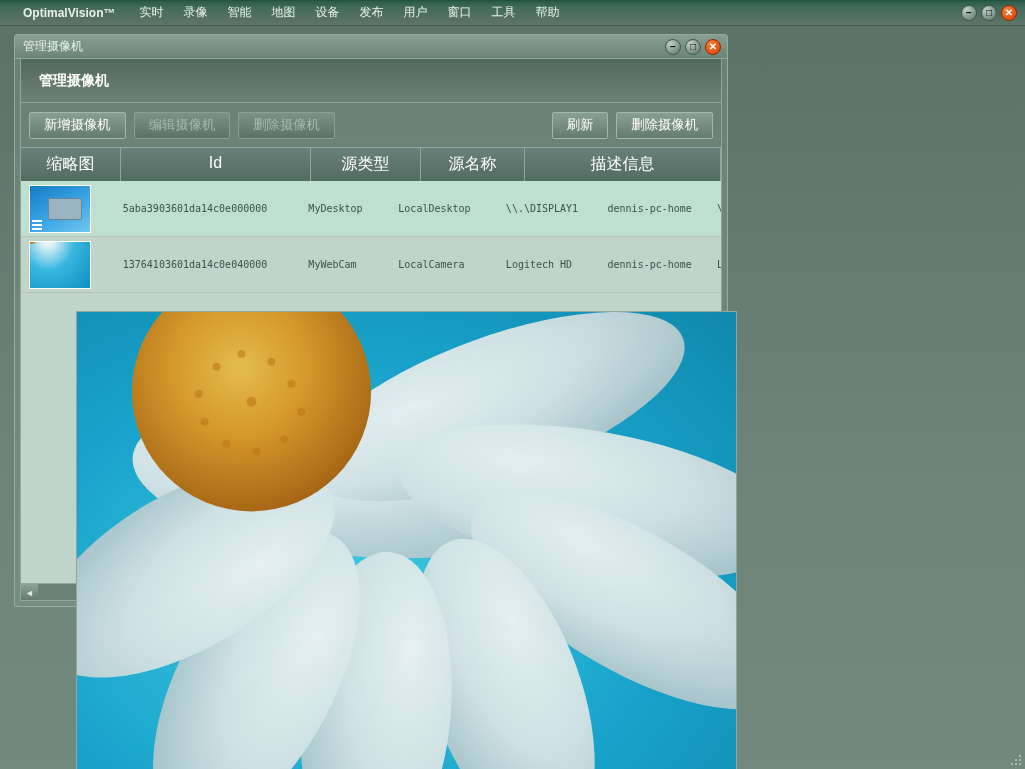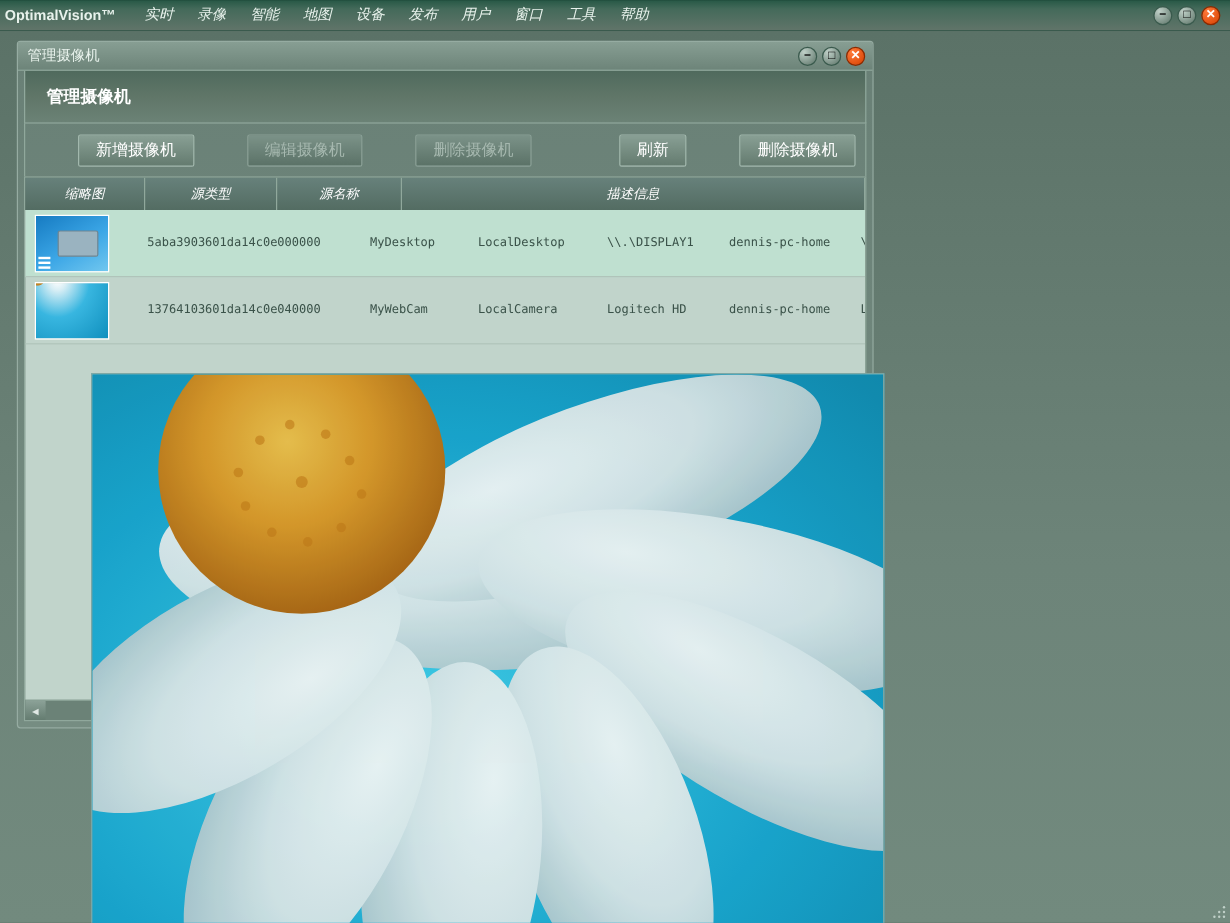--- a/index.html
+++ b/index.html
@@ -13,25 +13,25 @@
   overflow: hidden;
   position: relative;
 }
 
 .app-bar {
   height: 26px;
   display: flex;
   align-items: center;
   background: linear-gradient(to bottom, #1e4a3a 0%, #2a5a48 4%, #446a5a 30%, #607469 100%);
   border-bottom: 1px solid #3a5a4d;
-  padding-left: 4px;
+  padding-left: 23px;
   position: relative;
 }
 .app-title { font-weight: bold; color: #e8f2ec; margin-right: 14px; }
-.menu { display: flex; font-style: italic; }
+.menu { display: flex; }
 .menu-item {
   padding: 4px 10px;
   color: #e8f2ec;
   cursor: pointer;
 }
 .window-controls {
   position: absolute; right: 8px; top: 5px;
   display: flex; gap: 4px;
 }
 .win-btn {
@@ -102,21 +102,21 @@
   padding: 0 8px;
 }
 .btn {
   height: 27px;
   padding: 0 14px;
   background: linear-gradient(to bottom, #889f94, #647b6f);
   border: 1px solid #a2b8ad;
   color: #fff;
   cursor: pointer;
   border-radius: 2px;
-  display: inline-flex; align-items: center; justify-content: center; margin-left: 36px;
+  display: inline-flex; align-items: center; justify-content: center;
 }
 .btn[disabled] {
   color: #a6b8af;
   background: linear-gradient(to bottom, #7b9288, #5b7267);
   border-color: #8aa096;
   cursor: default;
   text-align: center;
 }
 .tb-spacer { flex: 1; }
 
@@ -128,23 +128,22 @@
   overflow:hidden;
 }
 .grid-head {
   display: flex;
   background: linear-gradient(to bottom, #67817b 0%, #536c62 100%);
 }
 .gh {
   text-align: center;
   padding: 6px 4px;
   color: #fff;
-  font-size: 11px;
+  font-size: 16px;
   border-right: 1px solid #90a89c;
-  font-style: italic;
 }
 .col-thumb { width: 100px; }
 .col-id    { width: 190px; }
 .col-name  { width: 92px;  }
 .col-stype { width: 110px; }
 .col-sname { width: 104px; }
 .col-svc   { width: 112px; }
 .col-desc  { flex:1; min-width: 0; }
 
 .grid-body {
@@ -260,20 +259,21 @@
         <button class="btn" disabled="">编辑摄像机</button>
         <button class="btn" disabled="">删除摄像机</button>
         <div class="tb-spacer"></div>
         <button class="btn">刷新</button>
         <button class="btn">删除摄像机</button>
       </div>
 
       <div class="grid">
         <div class="grid-head">
           <div class="gh col-thumb">缩略图</div>
+          <div class="gh col-id">Id</div>
           <div class="gh col-stype">源类型</div>
           <div class="gh col-sname">源名称</div>
           <div class="gh col-desc">描述信息</div>
         </div>
         <div class="grid-body">
 
           <div class="row selected">
             <div class="cell col-thumb">
                 <div class="thumb t-desktop"></div>
               </div>

